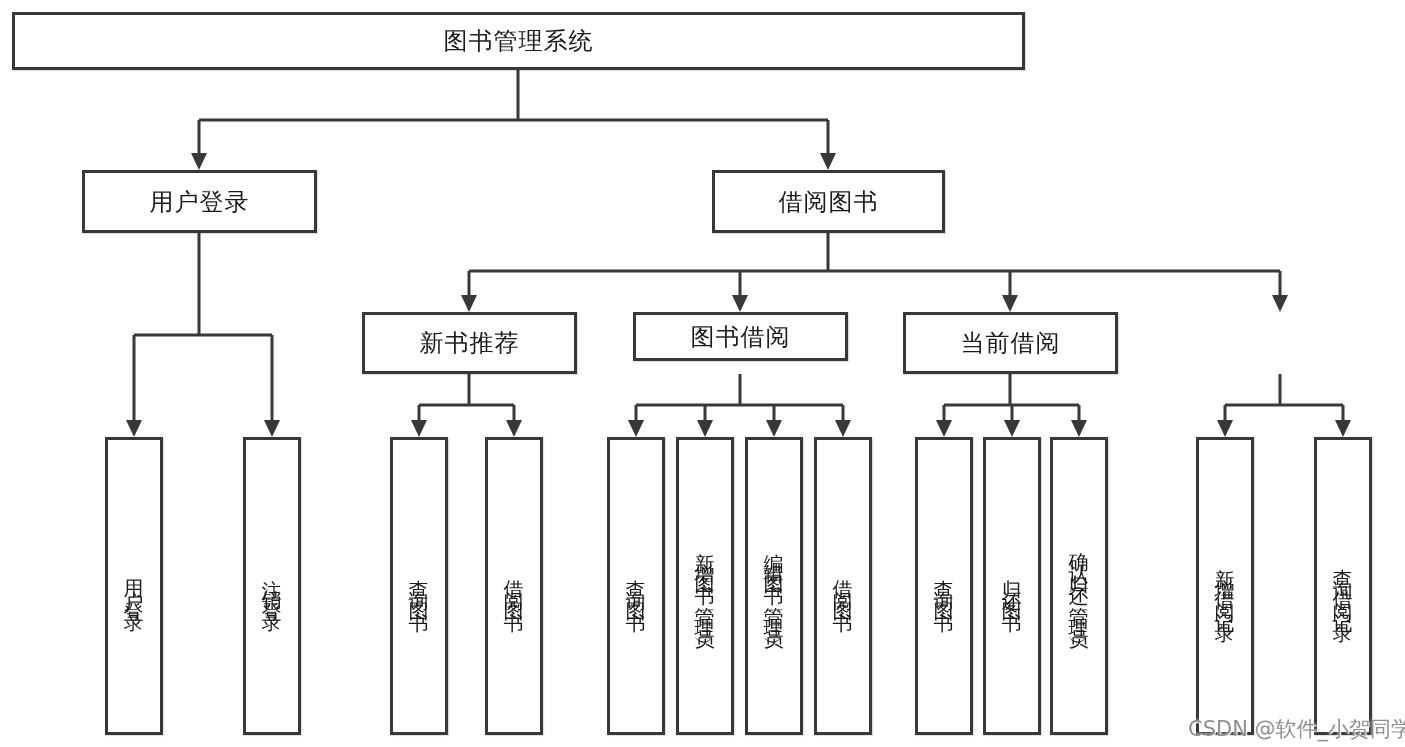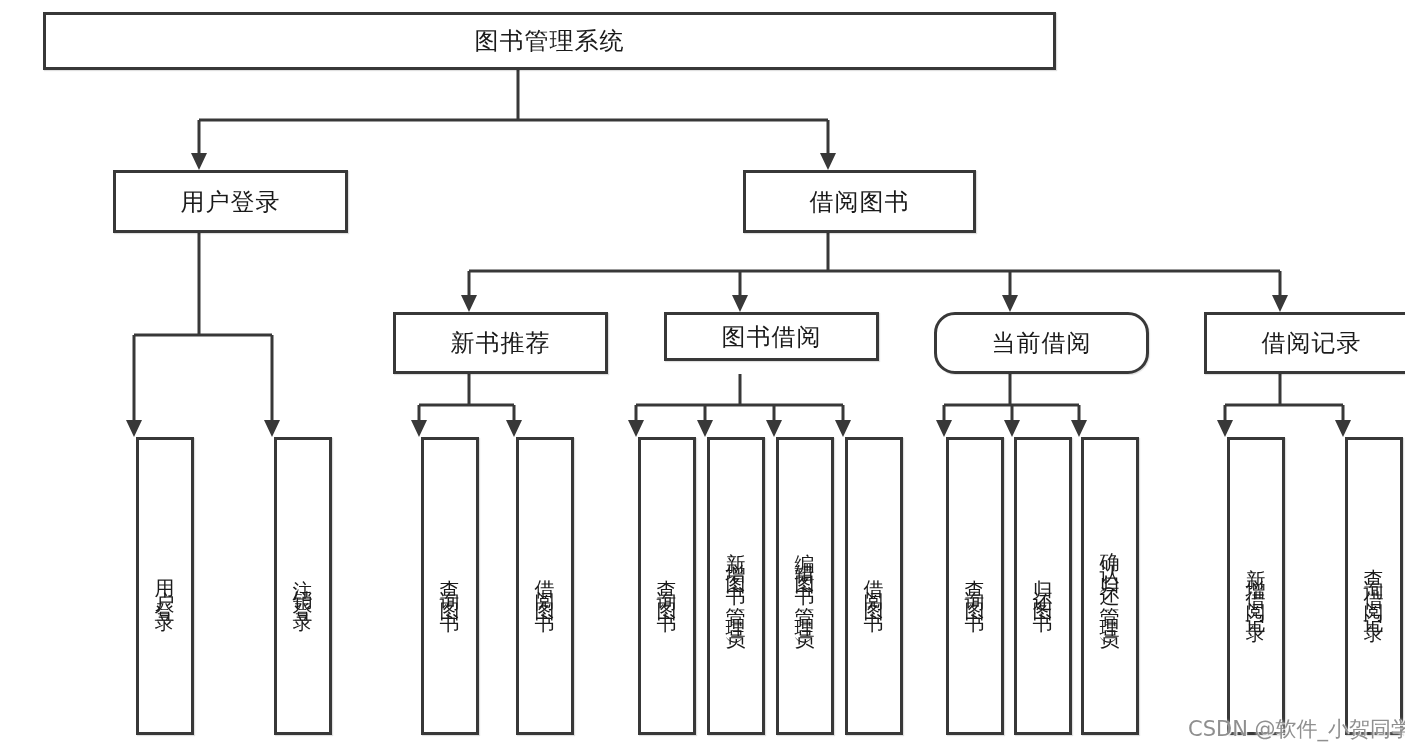--- a/index.html
+++ b/index.html
@@ -33,21 +33,20 @@
   }
   .box {
     position: absolute;
     box-sizing: border-box;
     border: 3px solid #383838;
     background: #ffffff;
     display: flex;
     align-items: center;
     justify-content: center;
     box-shadow: 1px 1px 1px rgba(0,0,0,0.12);
-    margin-left: 31px;
   }
   .hbox span {
     font-size: 24px;
     letter-spacing: 1px;
     color: #1a1a1a;
     white-space: nowrap;
   }
   .vbox span {
     writing-mode: vertical-rl;
     text-orientation: mixed;
@@ -120,25 +119,22 @@
   <div class="box hbox" style="left:712px; top:170px; width:233px; height:63px;">
     <span>借阅图书</span>
   </div>
 
   <div class="box hbox" style="left:362px; top:312px; width:215px; height:62px;justify-content:center;">
     <span>新书推荐</span>
   </div>
   <div class="box hbox" style="left:633px; top:312px; width:215px; height:49px;">
     <span>图书借阅</span>
   </div>
-  <div class="box hbox" style="left:903px; top:312px; width:215px; height:62px;border-radius:21px;">
+  <div class="box hbox" style="left:903px; top:312px; width:215px; height:62px;">
     <span>当前借阅</span>
-  </div>
-  <div class="box hbox" style="left:1173px; top:312px; width:215px; height:62px;">
-    <span>借阅记录</span>
   </div>
 
   <div class="box vbox" style="left:105px; top:437px; width:58px; height:298px;">
     <span>用户登录</span>
   </div>
   <div class="box vbox" style="left:243px; top:437px; width:58px; height:298px;">
     <span>注销登录</span>
   </div>
 
   <div class="box vbox" style="left:390px; top:437px; width:58px; height:298px;">

